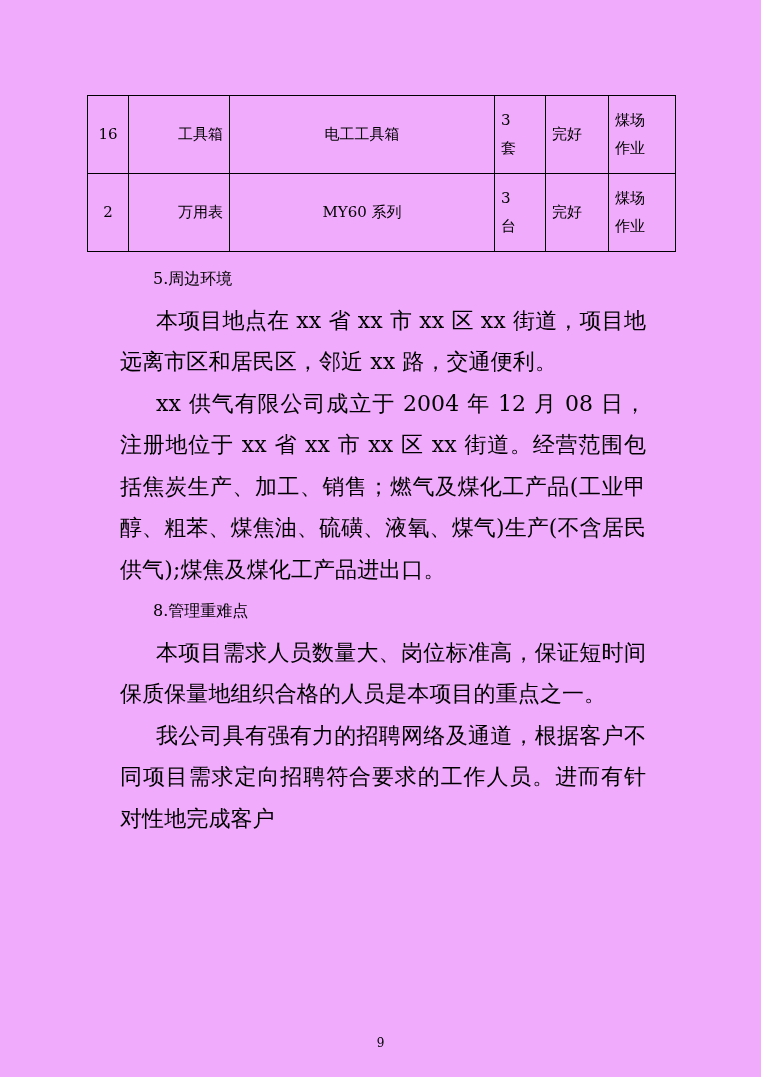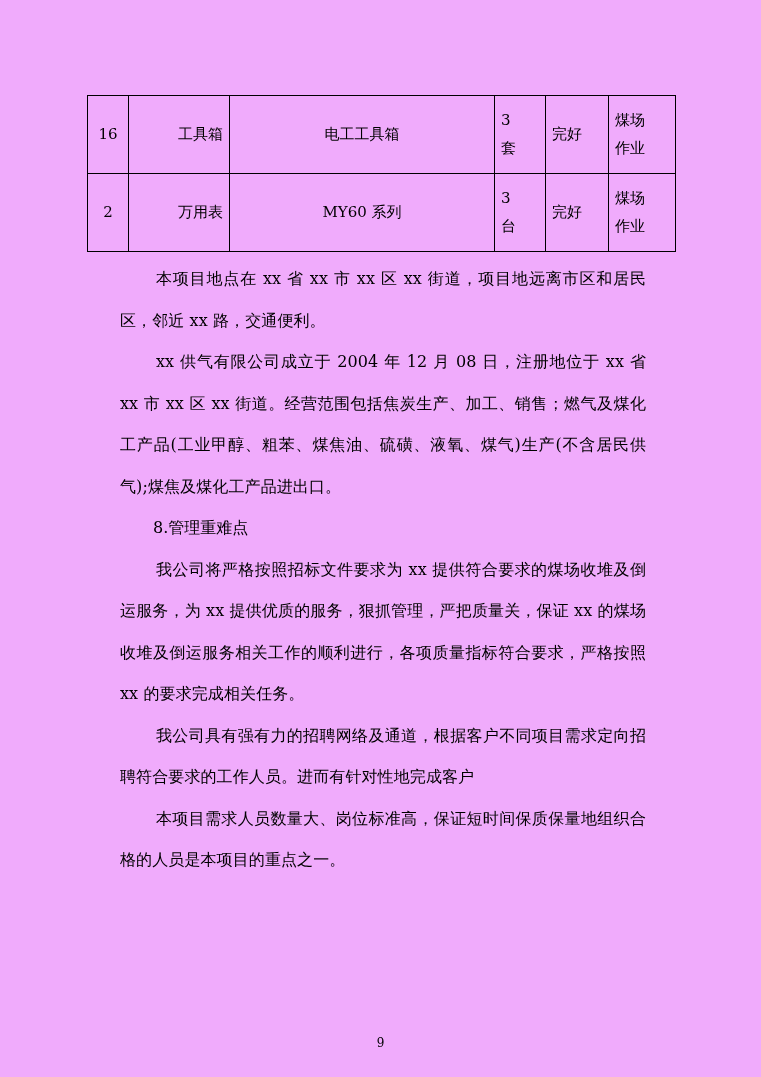--- a/index.html
+++ b/index.html
@@ -57,21 +57,21 @@
   .latin { font-family: "DejaVu Serif", "Liberation Serif", serif; }
 
   
   .content {
     position: absolute;
     left: 120px;
     top: 258px;
     width: 526px;
   }
   .para {
-    font-size: 16px;
+    font-size: 22px;
     line-height: 41.5px;
     text-align: justify;
     text-justify: inter-ideograph;
     margin: 0;
     letter-spacing: 0.1px;
   }
   .heading {
     font-size: 16px;
     line-height: 41.5px;
     margin: 0;
@@ -130,23 +130,23 @@
           <span class="use-stack">
             <span>煤场</span>
             <span>作业</span>
           </span>
         </td>
       </tr>
     </tbody>
   </table>
 
   <div class="content">
+    <p class="heading">5.周边环境</p>
     <p class="para indent2">本项目地点在 xx 省 xx 市 xx 区 xx 街道，项目地远离市区和居民区，邻近 xx 路，交通便利。</p>
     <p class="para indent2">xx 供气有限公司成立于 2004 年 12 月 08 日，注册地位于 xx 省 xx 市 xx 区 xx 街道。经营范围包括焦炭生产、加工、销售；燃气及煤化工产品(工业甲醇、粗苯、煤焦油、硫磺、液氧、煤气)生产(不含居民供气);煤焦及煤化工产品进出口。</p>
     <p class="heading">8.管理重难点</p>
-    <p class="para indent2">我公司将严格按照招标文件要求为 xx 提供符合要求的煤场收堆及倒运服务，为 xx 提供优质的服务，狠抓管理，严把质量关，保证 xx 的煤场收堆及倒运服务相关工作的顺利进行，各项质量指标符合要求，严格按照 xx 的要求完成相关任务。</p>
+    <p class="para indent2">本项目需求人员数量大、岗位标准高，保证短时间保质保量地组织合格的人员是本项目的重点之一。</p>
     <p class="para indent2">我公司具有强有力的招聘网络及通道，根据客户不同项目需求定向招聘符合要求的工作人员。进而有针对性地完成客户</p>
-    <p class="para indent2">本项目需求人员数量大、岗位标准高，保证短时间保质保量地组织合格的人员是本项目的重点之一。</p>
   </div>
 
   <div class="page-number">9</div>
 
 </div>
 
 </body></html>

